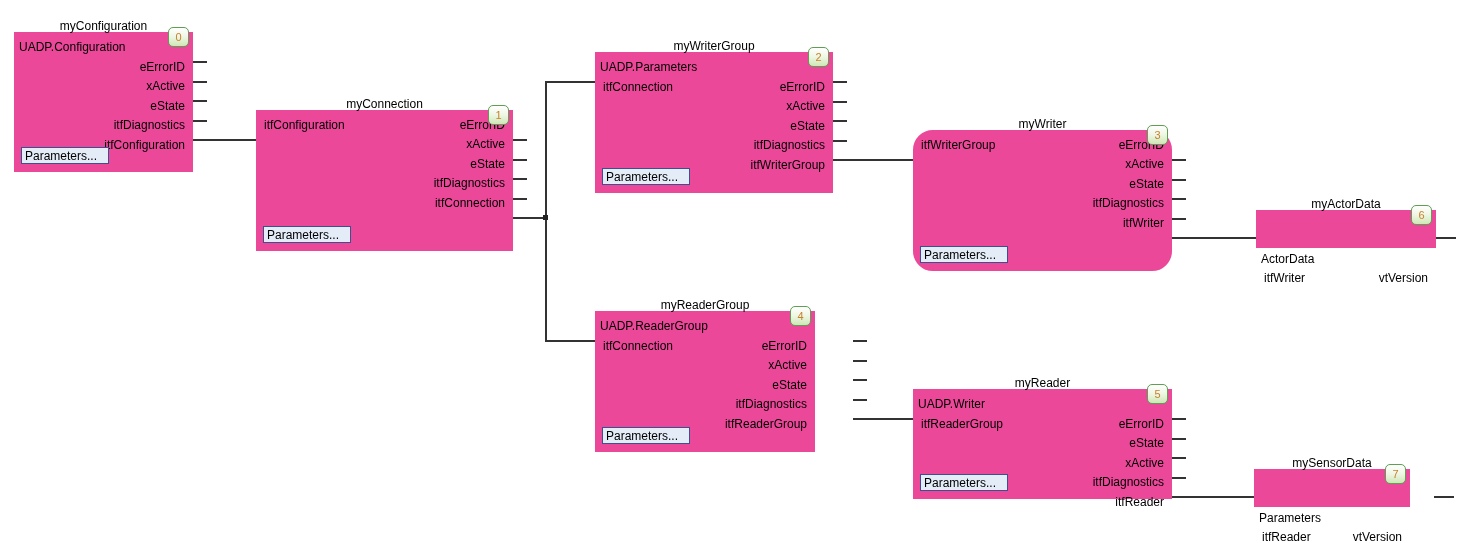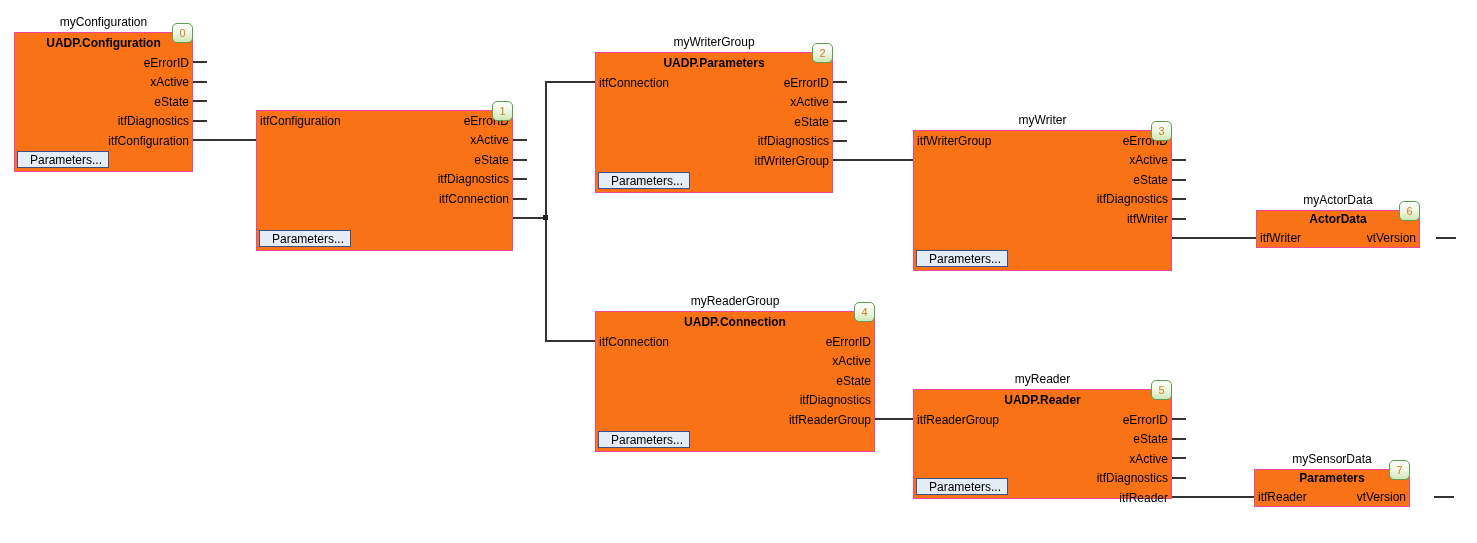--- a/index.html
+++ b/index.html
@@ -11,22 +11,22 @@
   }
   #canvas {
     position: relative;
     width: 1477px;
     height: 543px;
     background: #ffffff;
     overflow: hidden;
   }
   .fb {
     position: absolute;
-    background: #f97316;
-    border: 1px solid #ec4899;
+    background: #ec4899;
+    border: 5px solid #ec4899;
   }
   .fb-label {
     position: absolute;
     top: -18px;
     left: 0;
     right: 0;
     text-align: center;
     white-space: nowrap;
     color: #000;
   }
@@ -40,45 +40,44 @@
     text-align: center;
     font-size: 11px;
     color: #c9812e;
     background: linear-gradient(180deg, #ffffff 0%, #eef6e3 50%, #cfe8b6 100%);
     border: 1px solid #5f9e53;
     border-radius: 5px;
   }
   .fb-title {
     height: 20px;
     line-height: 20px;
-    text-align: center;
-    font-weight: bold;
+    font-weight: normal;
     white-space: nowrap;
     overflow: hidden;
   }
-  .small .fb-title { height: 17px; line-height: 17px; }
+  .small .fb-title { height: 17px; line-height: 17px; margin-top: 36px; }
   .fb-row {
     height: 19.5px;
     display: flex;
     align-items: center;
     padding: 0 3px;
     white-space: nowrap;
   }
   .small .fb-row { height: 19px; }
   .fb-row .in  { text-align: left; }
   .fb-row .out { margin-left: auto; }
   .fb-params {
     position: absolute;
     left: 2px;
     bottom: 3px;
     height: 17px;
     min-width: 88px;
     line-height: 14px;
     text-align: left;
-    padding: 0 6px 0 12px;
+    padding: 0 6px 0 3px;
     font-family: "Liberation Sans", sans-serif;
     font-size: 12px;
     color: #000;
     background: #e4ecf8;
     border: 1px solid #3e4f8f;
     cursor: pointer;
   }
   .line {
     position: absolute;
     background: #333333;
@@ -166,20 +165,21 @@
     <div class="fb-row">
         <span class="out">itfDiagnostics</span>
       </div>
     <div class="fb-row">
         <span class="out">itfConfiguration</span>
       </div>
     <button class="fb-params">Parameters...</button>
   </div>
 
   <div class="fb" style="left:256px; top:110px; width:257px; height:141px;">
+    <div class="fb-label">myConnection</div>
     <div class="fb-badge">1</div>
     <div class="fb-row">
       <span class="in">itfConfiguration</span>
       <span class="out">eErrorID</span>
     </div>
     <div class="fb-row">
         <span class="out">xActive</span>
       </div>
     <div class="fb-row">
         <span class="out">eState</span>
@@ -209,21 +209,21 @@
       </div>
     <div class="fb-row">
         <span class="out">itfDiagnostics</span>
       </div>
     <div class="fb-row">
         <span class="out">itfWriterGroup</span>
       </div>
     <button class="fb-params">Parameters...</button>
   </div>
 
-  <div class="fb" style="left:913px; top:130px; width:259px; height:141px;">
+  <div class="fb" style="left:913px; top:130px; width:259px; height:141px;border-radius:20px;">
     <div class="fb-label">myWriter</div>
     <div class="fb-badge">3</div>
     <div class="fb-row">
       <span class="in">itfWriterGroup</span>
       <span class="out">eErrorID</span>
     </div>
     <div class="fb-row">
         <span class="out">xActive</span>
       </div>
     <div class="fb-row">
@@ -231,24 +231,24 @@
       </div>
     <div class="fb-row">
         <span class="out">itfDiagnostics</span>
       </div>
     <div class="fb-row">
         <span class="out">itfWriter</span>
       </div>
     <button class="fb-params">Parameters...</button>
   </div>
 
-  <div class="fb" style="left:595px; top:311px; width:280px; height:141px;">
+  <div class="fb" style="left:595px; top:311px; width:220px; height:141px;">
     <div class="fb-label">myReaderGroup</div>
     <div class="fb-badge">4</div>
-    <div class="fb-title">UADP.Connection</div>
+    <div class="fb-title">UADP.ReaderGroup</div>
     <div class="fb-row">
       <span class="in">itfConnection</span>
       <span class="out">eErrorID</span>
     </div>
     <div class="fb-row">
         <span class="out">xActive</span>
       </div>
     <div class="fb-row">
         <span class="out">eState</span>
       </div>
@@ -257,41 +257,41 @@
       </div>
     <div class="fb-row">
         <span class="out">itfReaderGroup</span>
       </div>
     <button class="fb-params">Parameters...</button>
   </div>
 
   <div class="fb" style="left:913px; top:389px; width:259px; height:110px;">
     <div class="fb-label">myReader</div>
     <div class="fb-badge">5</div>
-    <div class="fb-title">UADP.Reader</div>
+    <div class="fb-title">UADP.Writer</div>
     <div class="fb-row">
       <span class="in">itfReaderGroup</span>
       <span class="out">eErrorID</span>
     </div>
     <div class="fb-row">
         <span class="out">eState</span>
       </div>
     <div class="fb-row">
         <span class="out">xActive</span>
       </div>
     <div class="fb-row">
         <span class="out">itfDiagnostics</span>
       </div>
     <div class="fb-row">
         <span class="out">itfReader</span>
       </div>
     <button class="fb-params">Parameters...</button>
   </div>
 
-  <div class="fb small" style="left:1256px; top:210px; width:164px; height:38px;">
+  <div class="fb small" style="left:1256px; top:210px; width:180px; height:38px;">
     <div class="fb-label">myActorData</div>
     <div class="fb-badge">6</div>
     <div class="fb-title">ActorData</div>
     <div class="fb-row">
       <span class="in">itfWriter</span>
       <span class="out">vtVersion</span>
     </div>
   </div>
 
   <div class="fb small" style="left:1254px; top:469px; width:156px; height:38px;">

